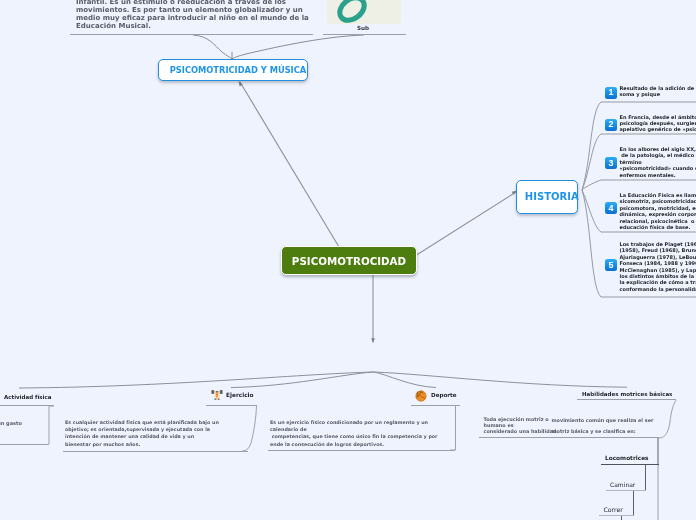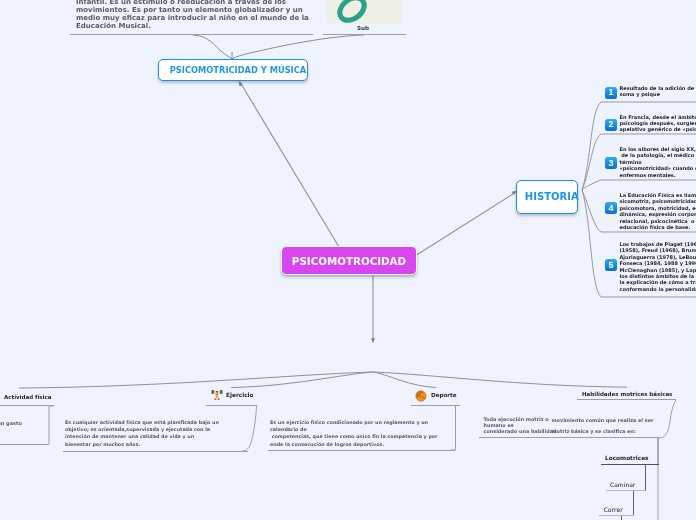--- a/index.html
+++ b/index.html
@@ -4,21 +4,21 @@
 <style>
   html,body{margin:0;padding:0;}
   body{width:696px;height:520px;overflow:hidden;background:#eff3fd;
        font-family:"DejaVu Sans",sans-serif;position:relative;}
   #canvas{position:absolute;left:0;top:0;width:696px;height:520px;overflow:hidden;}
   svg.wires{position:absolute;left:0;top:0;width:696px;height:520px;pointer-events:none;}
   .node{position:absolute;box-sizing:border-box;border-radius:7px;
         display:flex;align-items:center;justify-content:center;
         font-family:"DejaVu Sans",sans-serif;
         font-weight:bold;white-space:nowrap;}
-  .node.filled{background:#d946ef;color:#fff;border:1.5px solid #fff;border-radius:5px;
+  .node.filled{background:#4d7c0f;color:#fff;border:1.5px solid #fff;border-radius:5px;
         box-shadow:0 2px 3px rgba(70,80,100,.40);}
   .node.outline{background:#fff;color:#1e95e8;border:1.6px solid #218ede;border-radius:5px;
         box-shadow:0 2px 3px rgba(70,80,100,.33);padding-left:10px;}
   .para{position:absolute;color:#575c64;font-weight:bold;white-space:pre;
         font-family:"DejaVu Sans",sans-serif;}
   .lbl{position:absolute;color:#1d2026;font-weight:bold;white-space:nowrap;
        font-family:"DejaVu Sans",sans-serif;}
   .badge{position:absolute;width:12px;height:12px;border-radius:2.5px;
      background:linear-gradient(#2badf5,#0a6fd0);color:#fff;font-size:9px;
      font-weight:bold;display:flex;align-items:center;justify-content:center;

